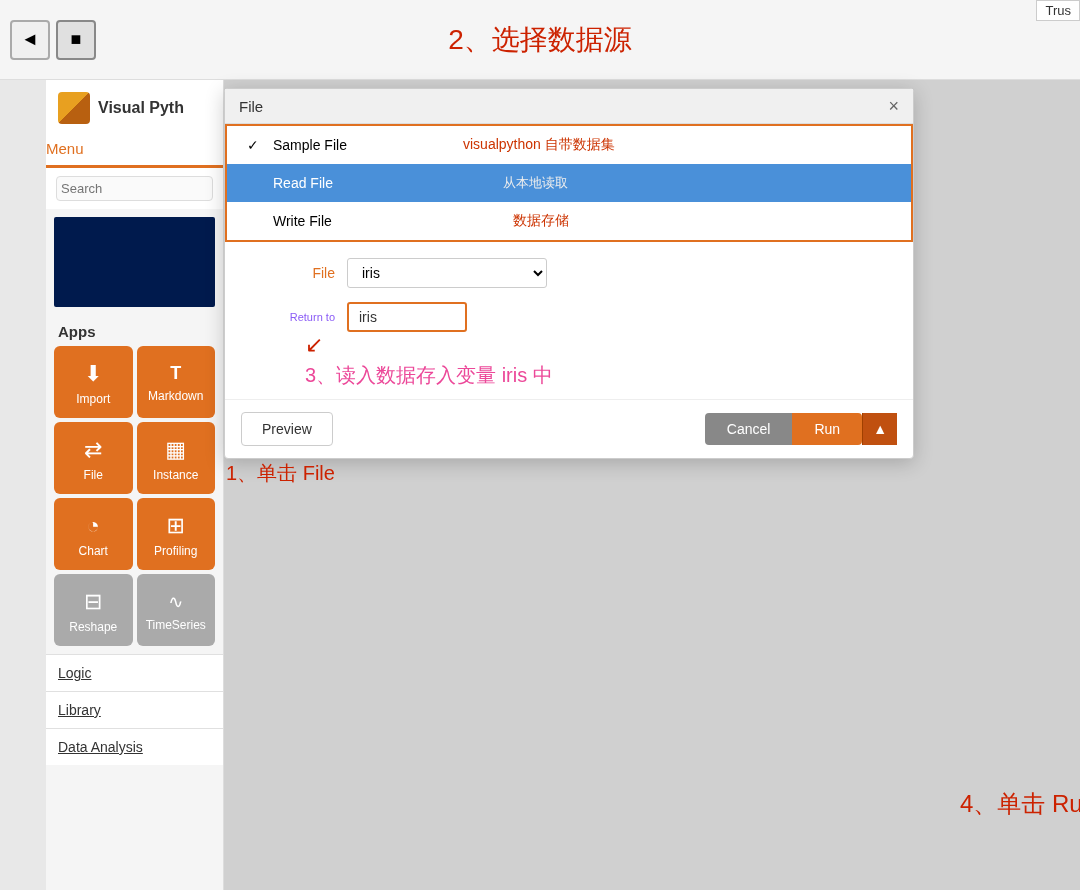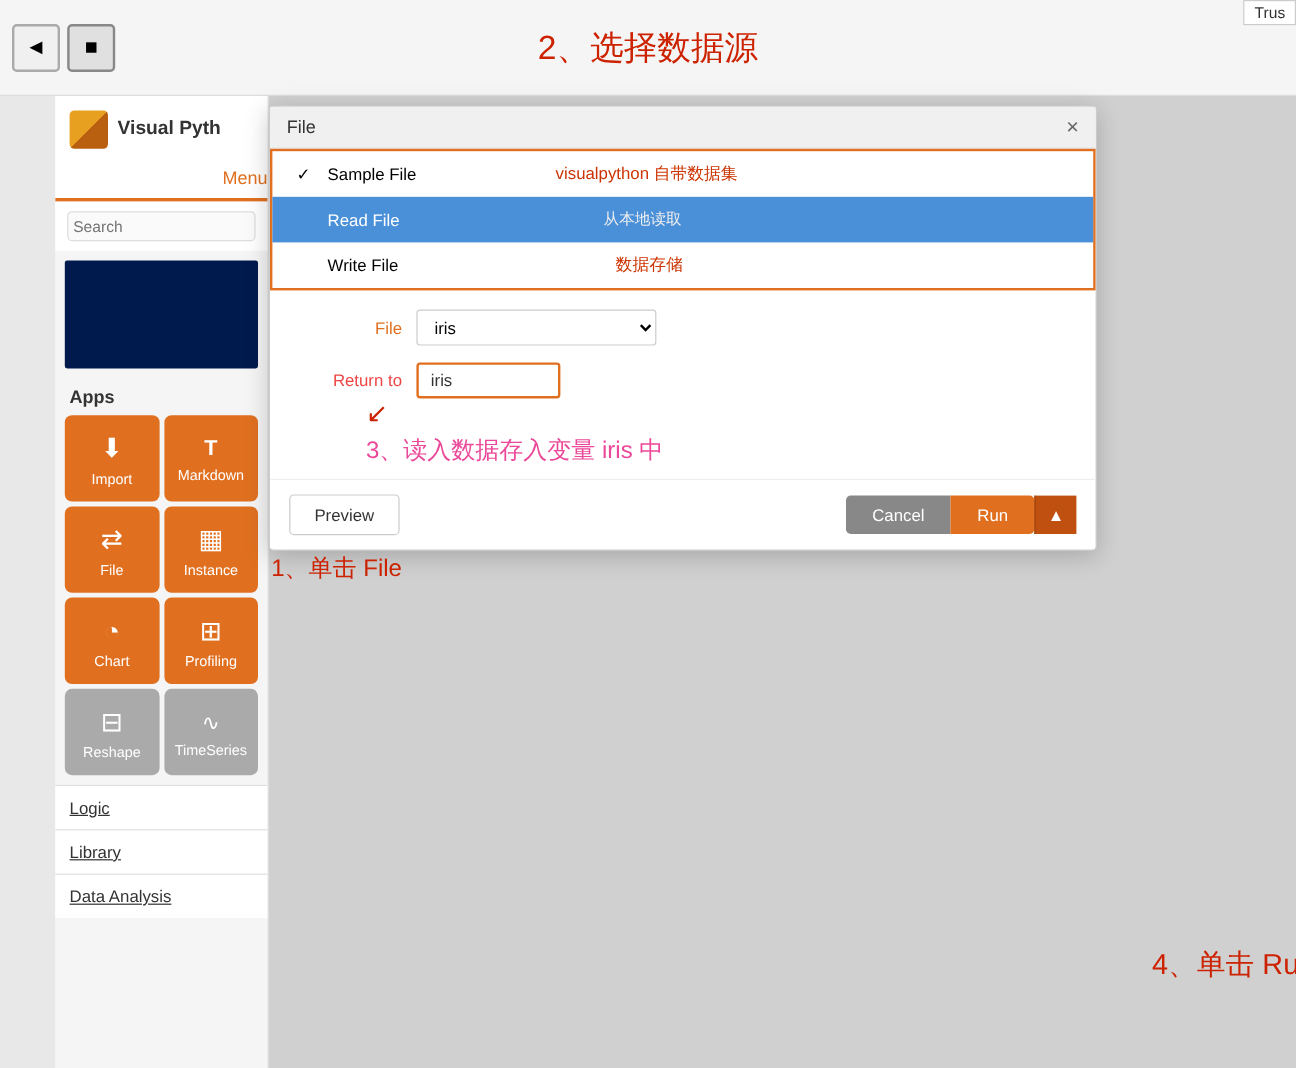--- a/index.html
+++ b/index.html
@@ -101,21 +101,21 @@
       color: #333;
       white-space: nowrap;
       overflow: hidden;
       text-overflow: ellipsis;
     }
 
     
     .menu-tab {
       background: #fff;
       border-bottom: 3px solid #e07020;
-      text-align: right;
+      text-align: left;
       padding: 8px 0;
       font-size: 15px;
       font-weight: 500;
       color: #e07020;
       cursor: pointer;
     }
 
     
     .search-bar {
       padding: 8px 10px;
@@ -478,21 +478,21 @@
         </div>
 
         <div class="dialog-body">
           <div class="form-row">
             <span class="form-label" style="color:#e07020;font-size:14px;">File</span>
             <select class="form-select">
               <option>iris</option>
             </select>
           </div>
           <div class="form-row">
-            <span class="form-label" style="color:#ef4444;font-size:14px;">Return to</span>
+            <span class="form-label" style="color:#8b5cf6;font-size:11px;">Return to</span>
             <input class="form-input" type="text" value="iris" style="">
           </div>
         </div>
 
         <div style="padding: 0 20px 10px; position:relative;">
           <div style="position:absolute; left:80px; top:-30px; color:#cc2200; font-size:22px; font-weight:500;">↙</div>
           <div style="font-size:20px; color:#ec4899; font-weight:500; margin-left:60px;">3、读入数据存入变量 iris 中</div>
         </div>
 
         <div class="dialog-footer">

